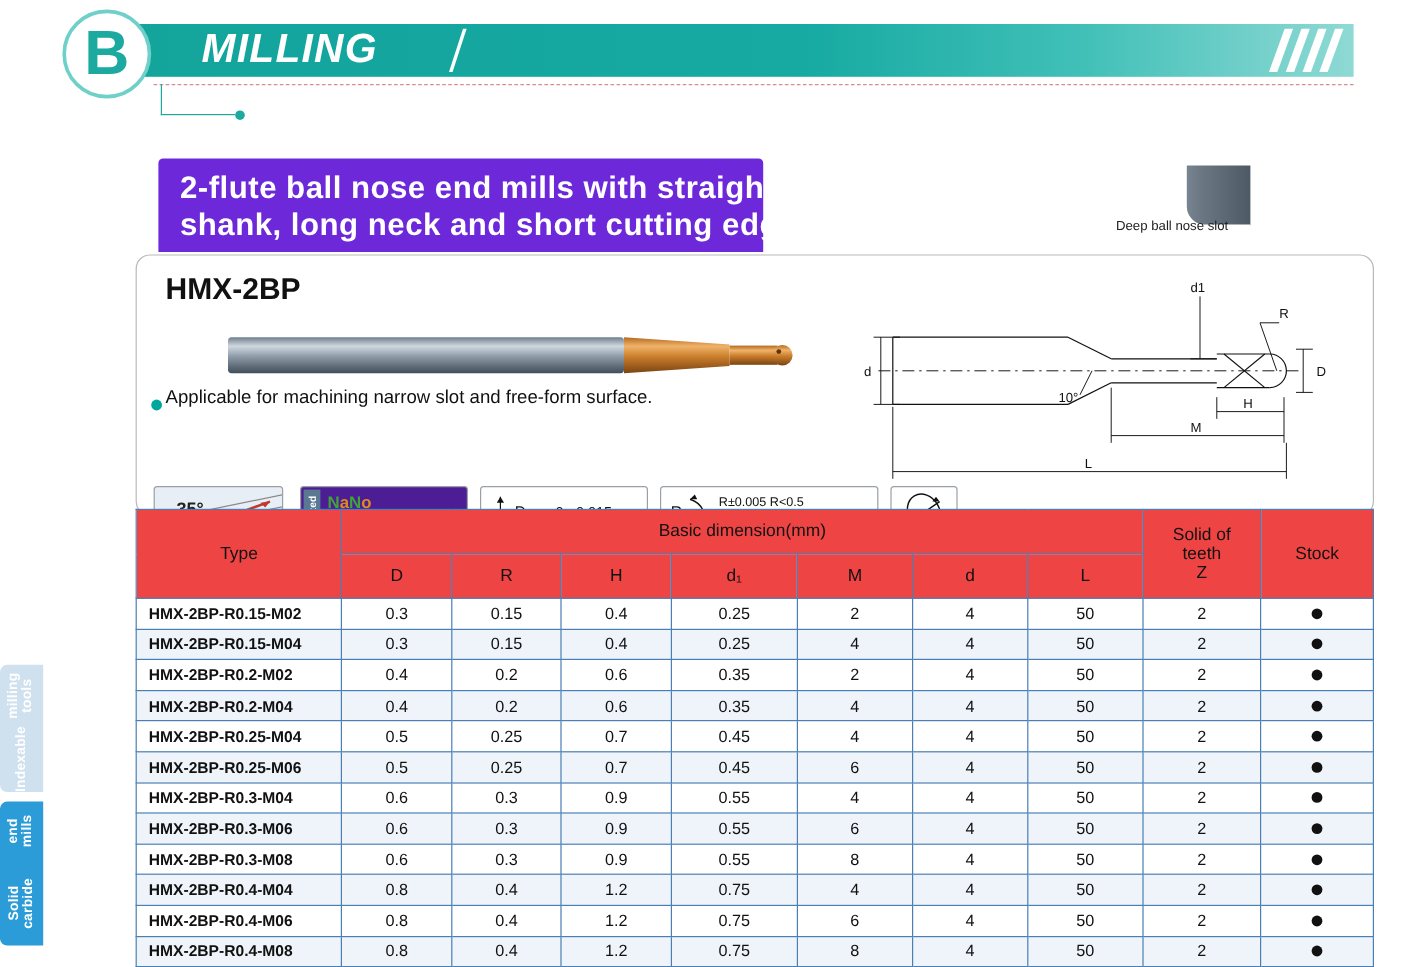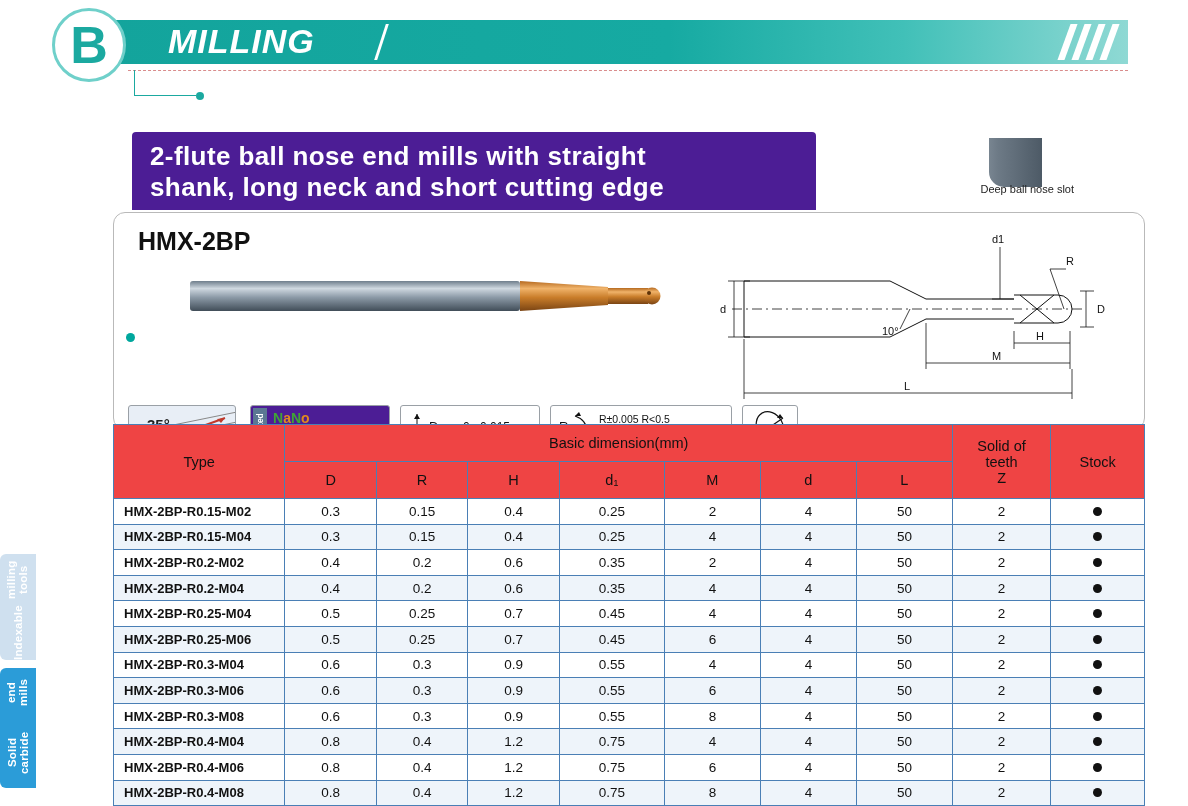--- a/index.html
+++ b/index.html
@@ -70,37 +70,37 @@
     position: absolute; left: 196px; top: 92px; width: 8px; height: 8px;
     background: #1ba9a0; border-radius: 50%;
   }
   .hdr-note-elbow {
     position: absolute; left: 134px; top: 70px; width: 62px; height: 26px;
     border-left: 1px solid #1ba9a0; border-bottom: 1px solid #1ba9a0;
   }
 
   
   .title-panel {
-    position: absolute; left: 132px; top: 132px; width: 684px; height: 78px;
-    background: #4c1d95;
+    position: absolute; left: 132px; top: 132px; width: 504px; height: 78px;
+    background: #6d28d9;
     border-radius: 4px 4px 0 0;
   }
   .title-panel-text {
     position: absolute; left: 18px; top: 9px; width: 588px;
     color: #ffffff; font-size: 26px; font-weight: bold; line-height: 31px;
     letter-spacing: 0.4px;
   }
 
   
   .slot-illus {
     position: absolute; left: 958px; top: 130px; width: 88px; height: 70px;
   }
   .slot-caption {
     position: absolute; left: 930px; top: 183px; width: 144px;
-    text-align: right; font-size: 11px; color: #222;
+    text-align: left; font-size: 11px; color: #222;
   }
 
   
   .card {
     position: absolute; left: 113px; top: 212px; width: 1032px; height: 218px;
     border: 1px solid #b9b9b9; border-radius: 12px; background: #ffffff;
   }
   .card-title {
     position: absolute; left: 24px; top: 14px;
     font-size: 25px; font-weight: bold; color: #111;
@@ -249,20 +249,21 @@
       </linearGradient>
     </defs>
     <rect x="0" y="6" width="330" height="30" rx="3" fill="url(#shank)"></rect>
     <path d="M330 6 L418 12 L418 30 L330 36 Z" fill="url(#coat)"></path>
     <rect x="418" y="13" width="40" height="16" fill="url(#coat)"></rect>
     <circle cx="462" cy="21" r="8.5" fill="url(#coat)"></circle>
     <circle cx="459" cy="18" r="2" fill="#5e3309"></circle>
   </svg>
 
   <div class="bullet-dot"></div>
+  <div class="bullet-line">Applicable for machining narrow slot and free-form surface.</div>
 
   <div class="icons">
     <div class="ic ic-35">
       <svg width="108" height="44" viewBox="0 0 108 44" style="position:absolute;left:0;top:0">
         <path d="M0 28 L108 6" stroke="#888" stroke-width="1" fill="none"></path>
         <path d="M0 38 L108 16" stroke="#888" stroke-width="1" fill="none"></path>
         <path d="M46 30 L96 12" stroke="#c0392b" stroke-width="2" fill="none" marker-end="none"></path>
         <path d="M96 12 l-8 1 l4 4 z" fill="#c0392b"></path>
         <path d="M40 34 a18 18 0 0 1 16 -8" stroke="#c0392b" stroke-width="1" fill="none"></path>
       </svg>

